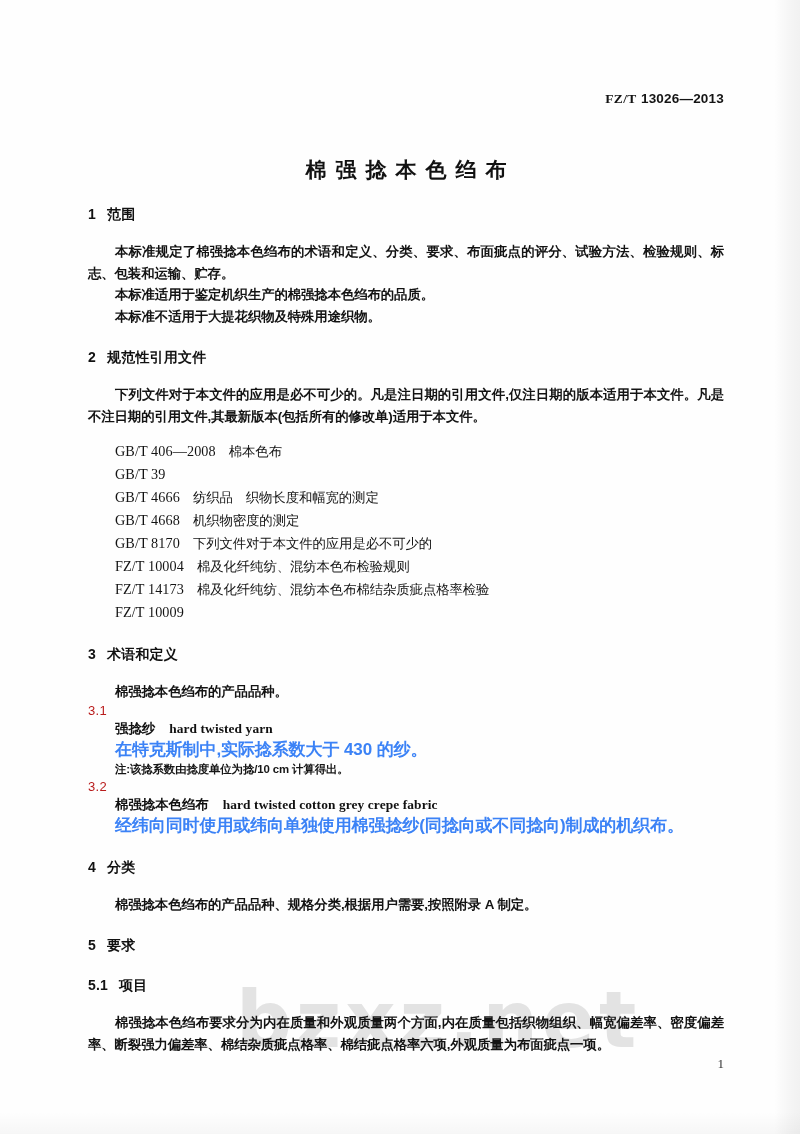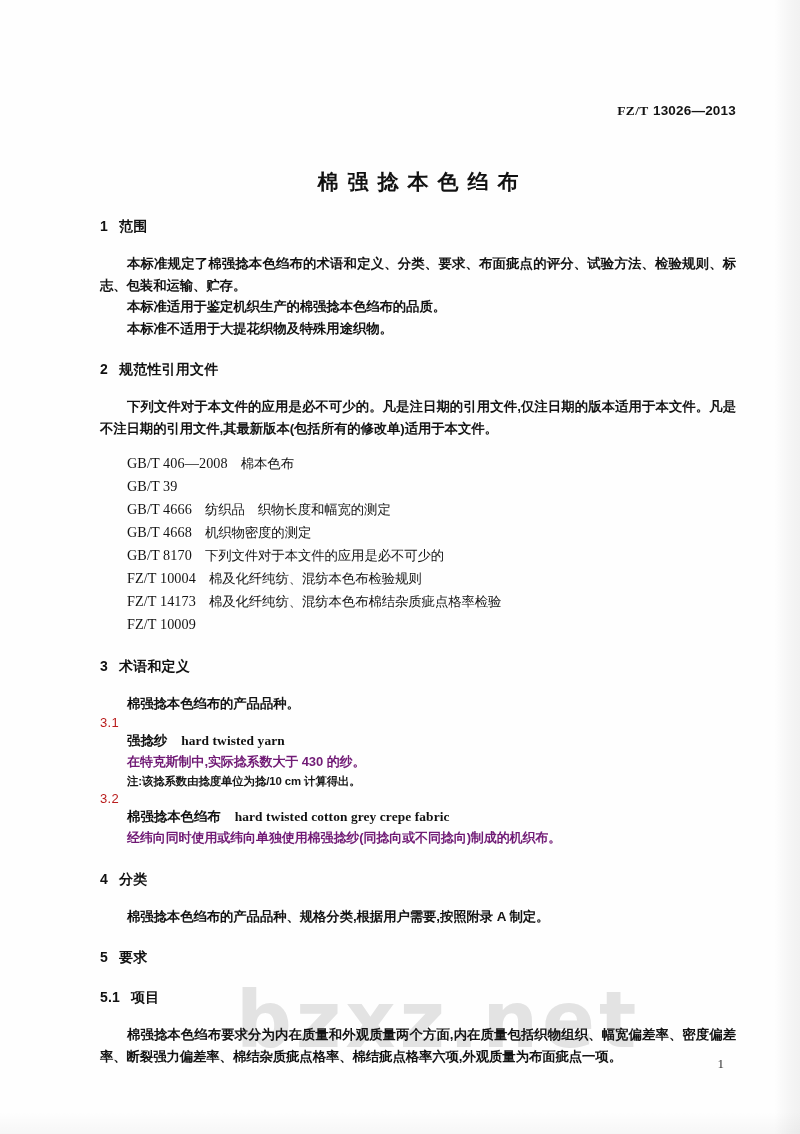--- a/index.html
+++ b/index.html
@@ -29,23 +29,22 @@
   .scan-edge-bottom {
     position: absolute;
     left: 0; bottom: 0;
     width: 100%; height: 22px;
     background: linear-gradient(to bottom, rgba(255,255,255,0) 0%, rgba(0,0,0,0.03) 100%);
     pointer-events: none;
   }
   .content {
     position: absolute;
     left: 88px;
-    top: 12px;
+    top: 0;
     width: 636px;
-    margin-left: 12px;
   }
 
   .doc-header {
     text-align: right;
     font-size: 13.5px;
     letter-spacing: 0.4px;
     padding-top: 91px;
     color: #141414;
   }
   .doc-header .code {
@@ -120,24 +119,24 @@
     line-height: 21px;
   }
   .term-head .en {
     font-family: "Liberation Serif", "DejaVu Serif", serif;
     font-weight: bold;
     margin-left: 14px;
     letter-spacing: 0.1px;
   }
   .term-def {
     padding-left: 27px;
-    font-size: 13px;
+    font-size: 17px;
     font-weight: bold;
     line-height: 21.5px;
-    color: #701a75;
+    color: #3b82f6;
     letter-spacing: -0.1px;
   }
   .term-note {
     padding-left: 27px;
     font-size: 11.4px;
     font-weight: bold;
     line-height: 19px;
     color: #161616;
     letter-spacing: -0.1px;
   }

